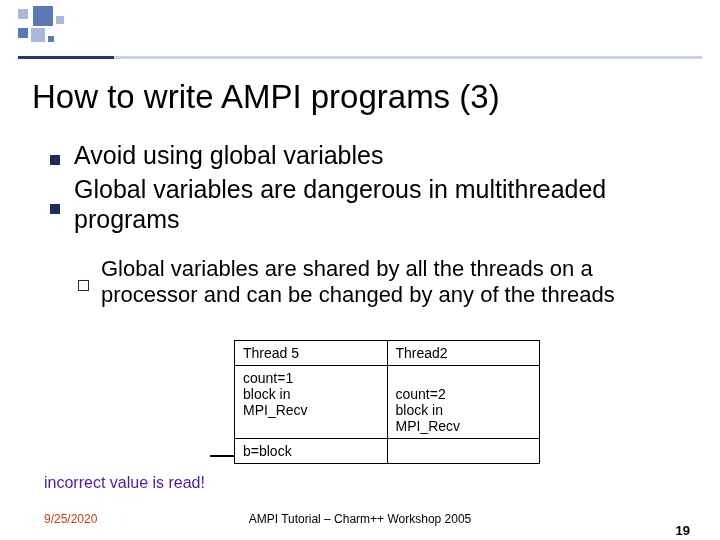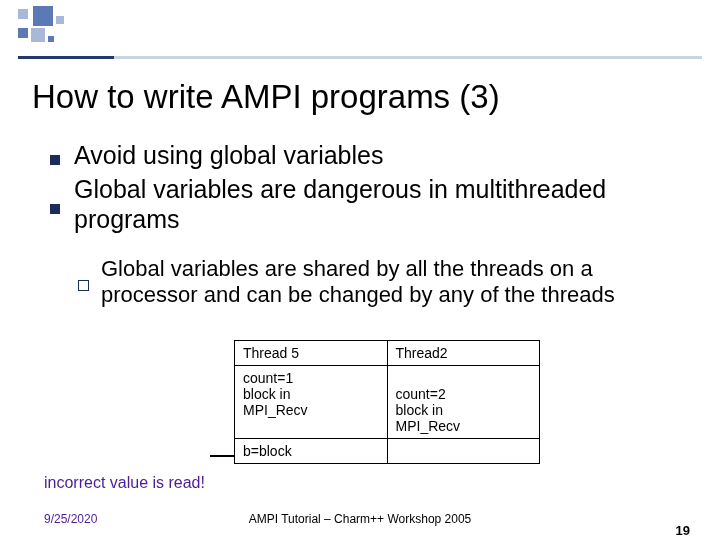--- a/index.html
+++ b/index.html
@@ -93,21 +93,21 @@
     left: 44px;
     font-size: 16px;
     color: #4c1d95;
     margin-top: 26px;
   }
   .footer-date {
     position: absolute;
     bottom: 14px;
     left: 44px;
     font-size: 12px;
-    color: #4c1d95;
+    color: #c2410c;
   }
   .footer-mid {
     position: absolute;
     bottom: 14px;
     left: 0; right: 0;
     text-align: center;
     font-size: 12px;
     color: #000;
   }
   .footer-num {

